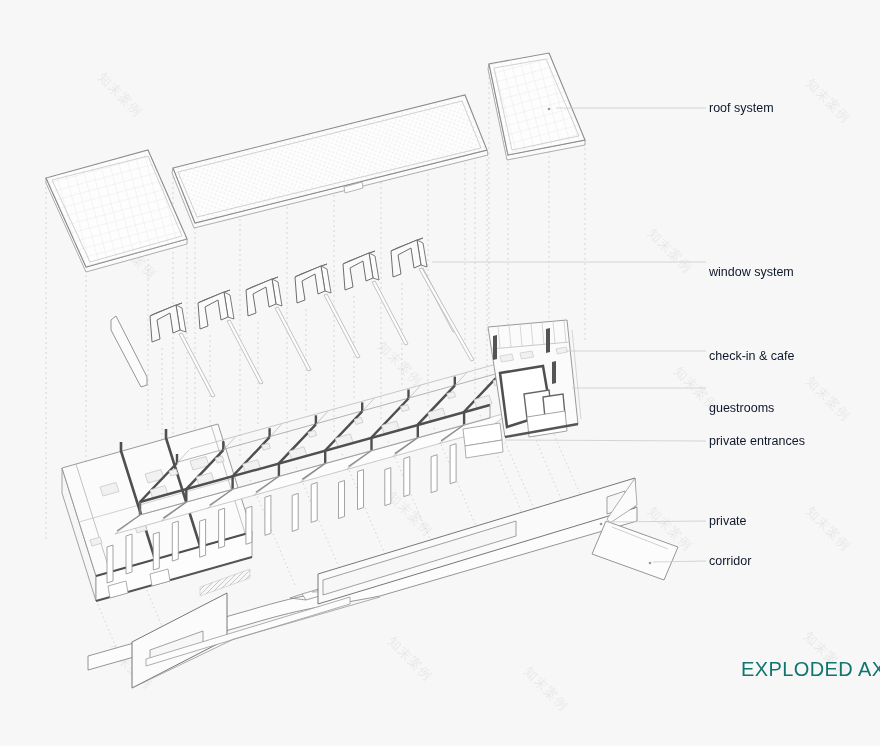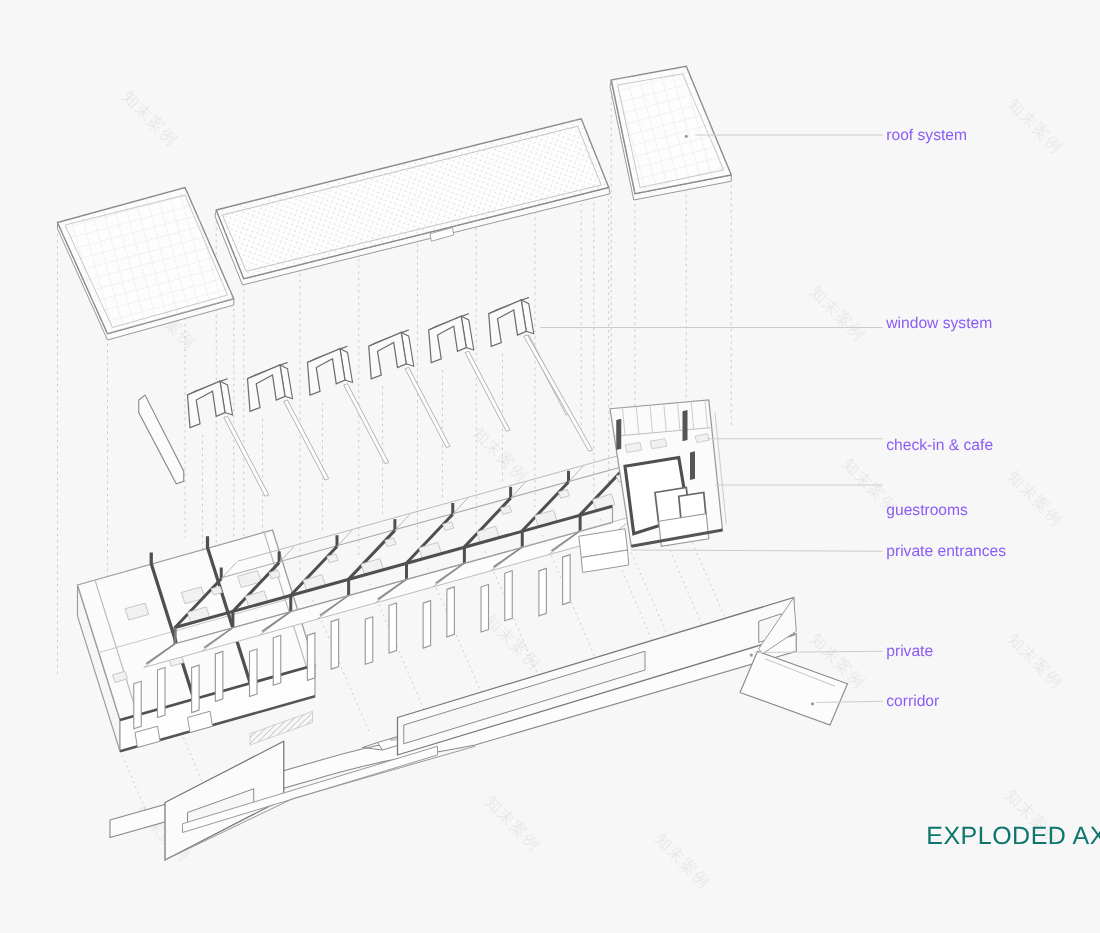--- a/index.html
+++ b/index.html
@@ -17,21 +17,21 @@
     white-space:nowrap;
     z-index:1;
     letter-spacing:1px;
     user-select:none;
   }
   svg.drawing{position:absolute;left:0;top:0;z-index:2;}
   .lbl{
     position:absolute;
     left:709px;
     font-size:12.5px;
-    color:#8b5cf6;
+    color:#0f172a;
     line-height:16px;
     z-index:3;
     white-space:nowrap;
   }
   .title{
     position:absolute;
     left:741px;
     top:658px;
     font-size:20px;
     letter-spacing:0.4px;
@@ -274,21 +274,21 @@
       <line x1="653" y1="562" x2="706" y2="561"></line>
     </g>
     <g fill="#999999">
       <circle cx="549" cy="109" r="1.3"></circle>
       <circle cx="601" cy="524" r="1.3"></circle>
       <circle cx="650" cy="563" r="1.3"></circle>
     </g>
   </svg>
 
   <div class="lbl" style="top:100px">roof system</div>
-  <div class="lbl" style="top:250px">window system</div>
+  <div class="lbl" style="top:264px">window system</div>
   <div class="lbl" style="top:348px">check-in &amp; cafe</div>
   <div class="lbl" style="top:400px">guestrooms</div>
   <div class="lbl" style="top:433px">private entrances</div>
   <div class="lbl" style="top:513px">private</div>
   <div class="lbl" style="top:553px">corridor</div>
 
   <div class="title">EXPLODED AXON</div>
 
 </div>
 

